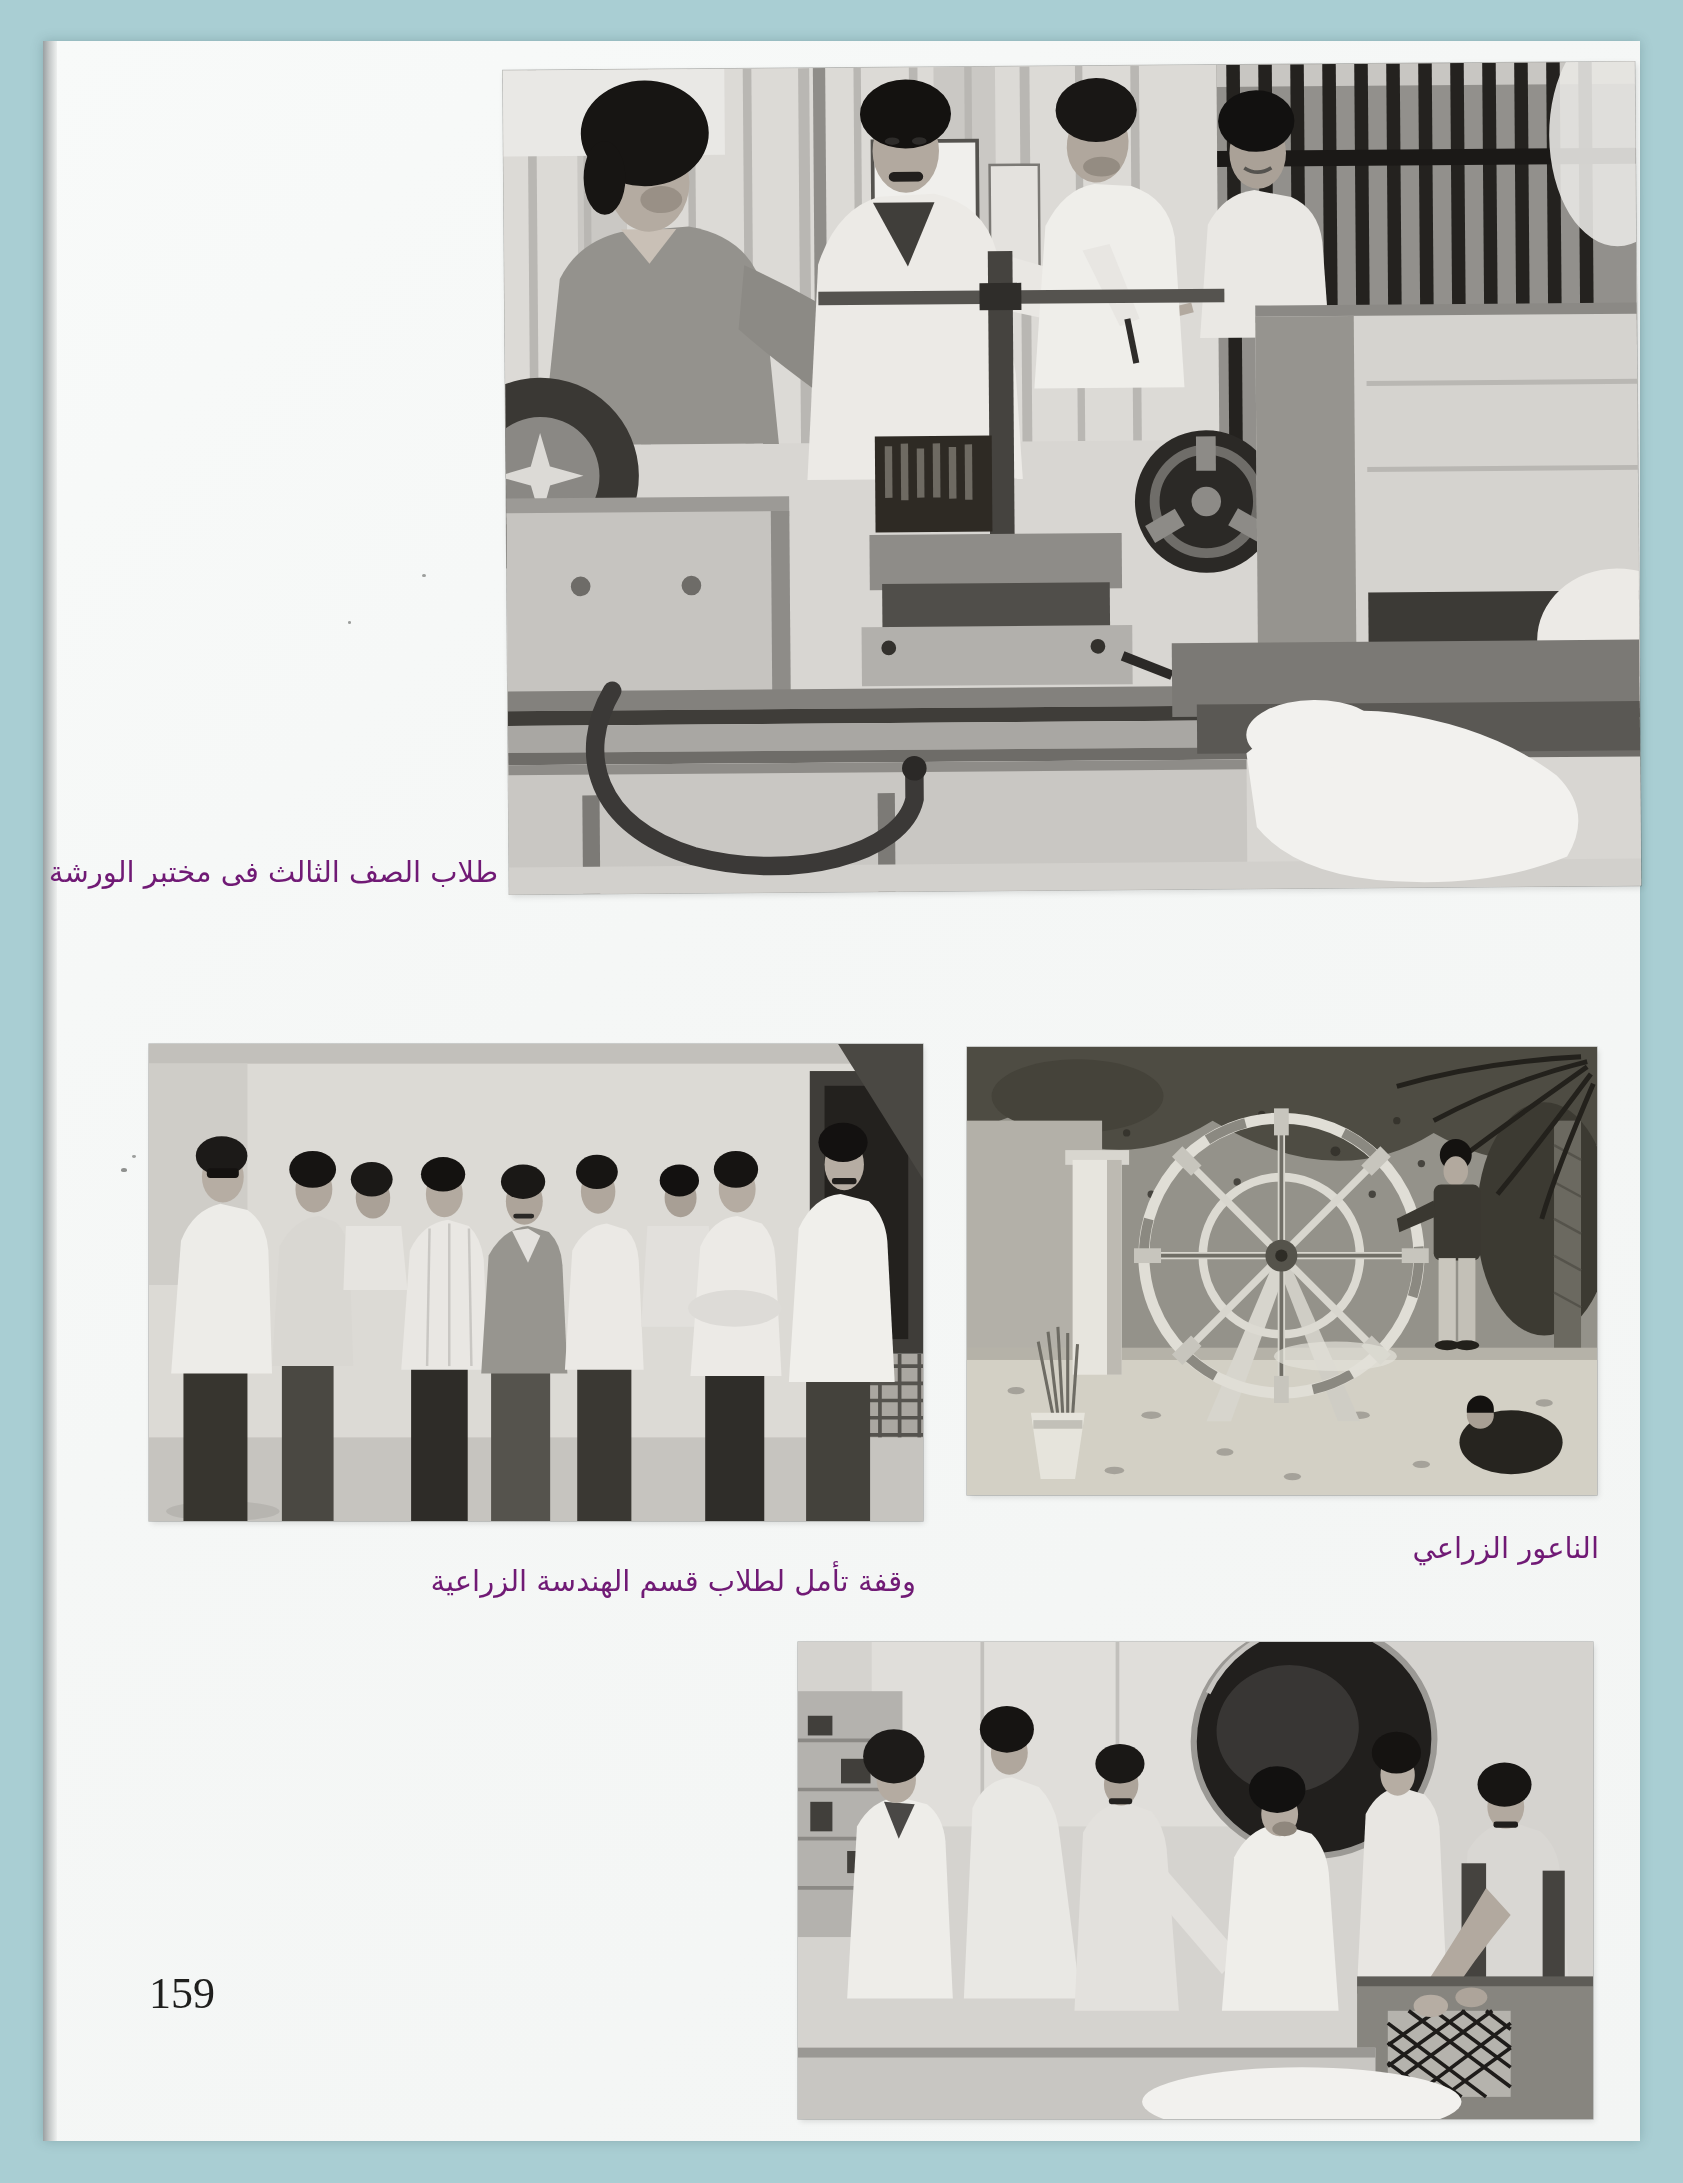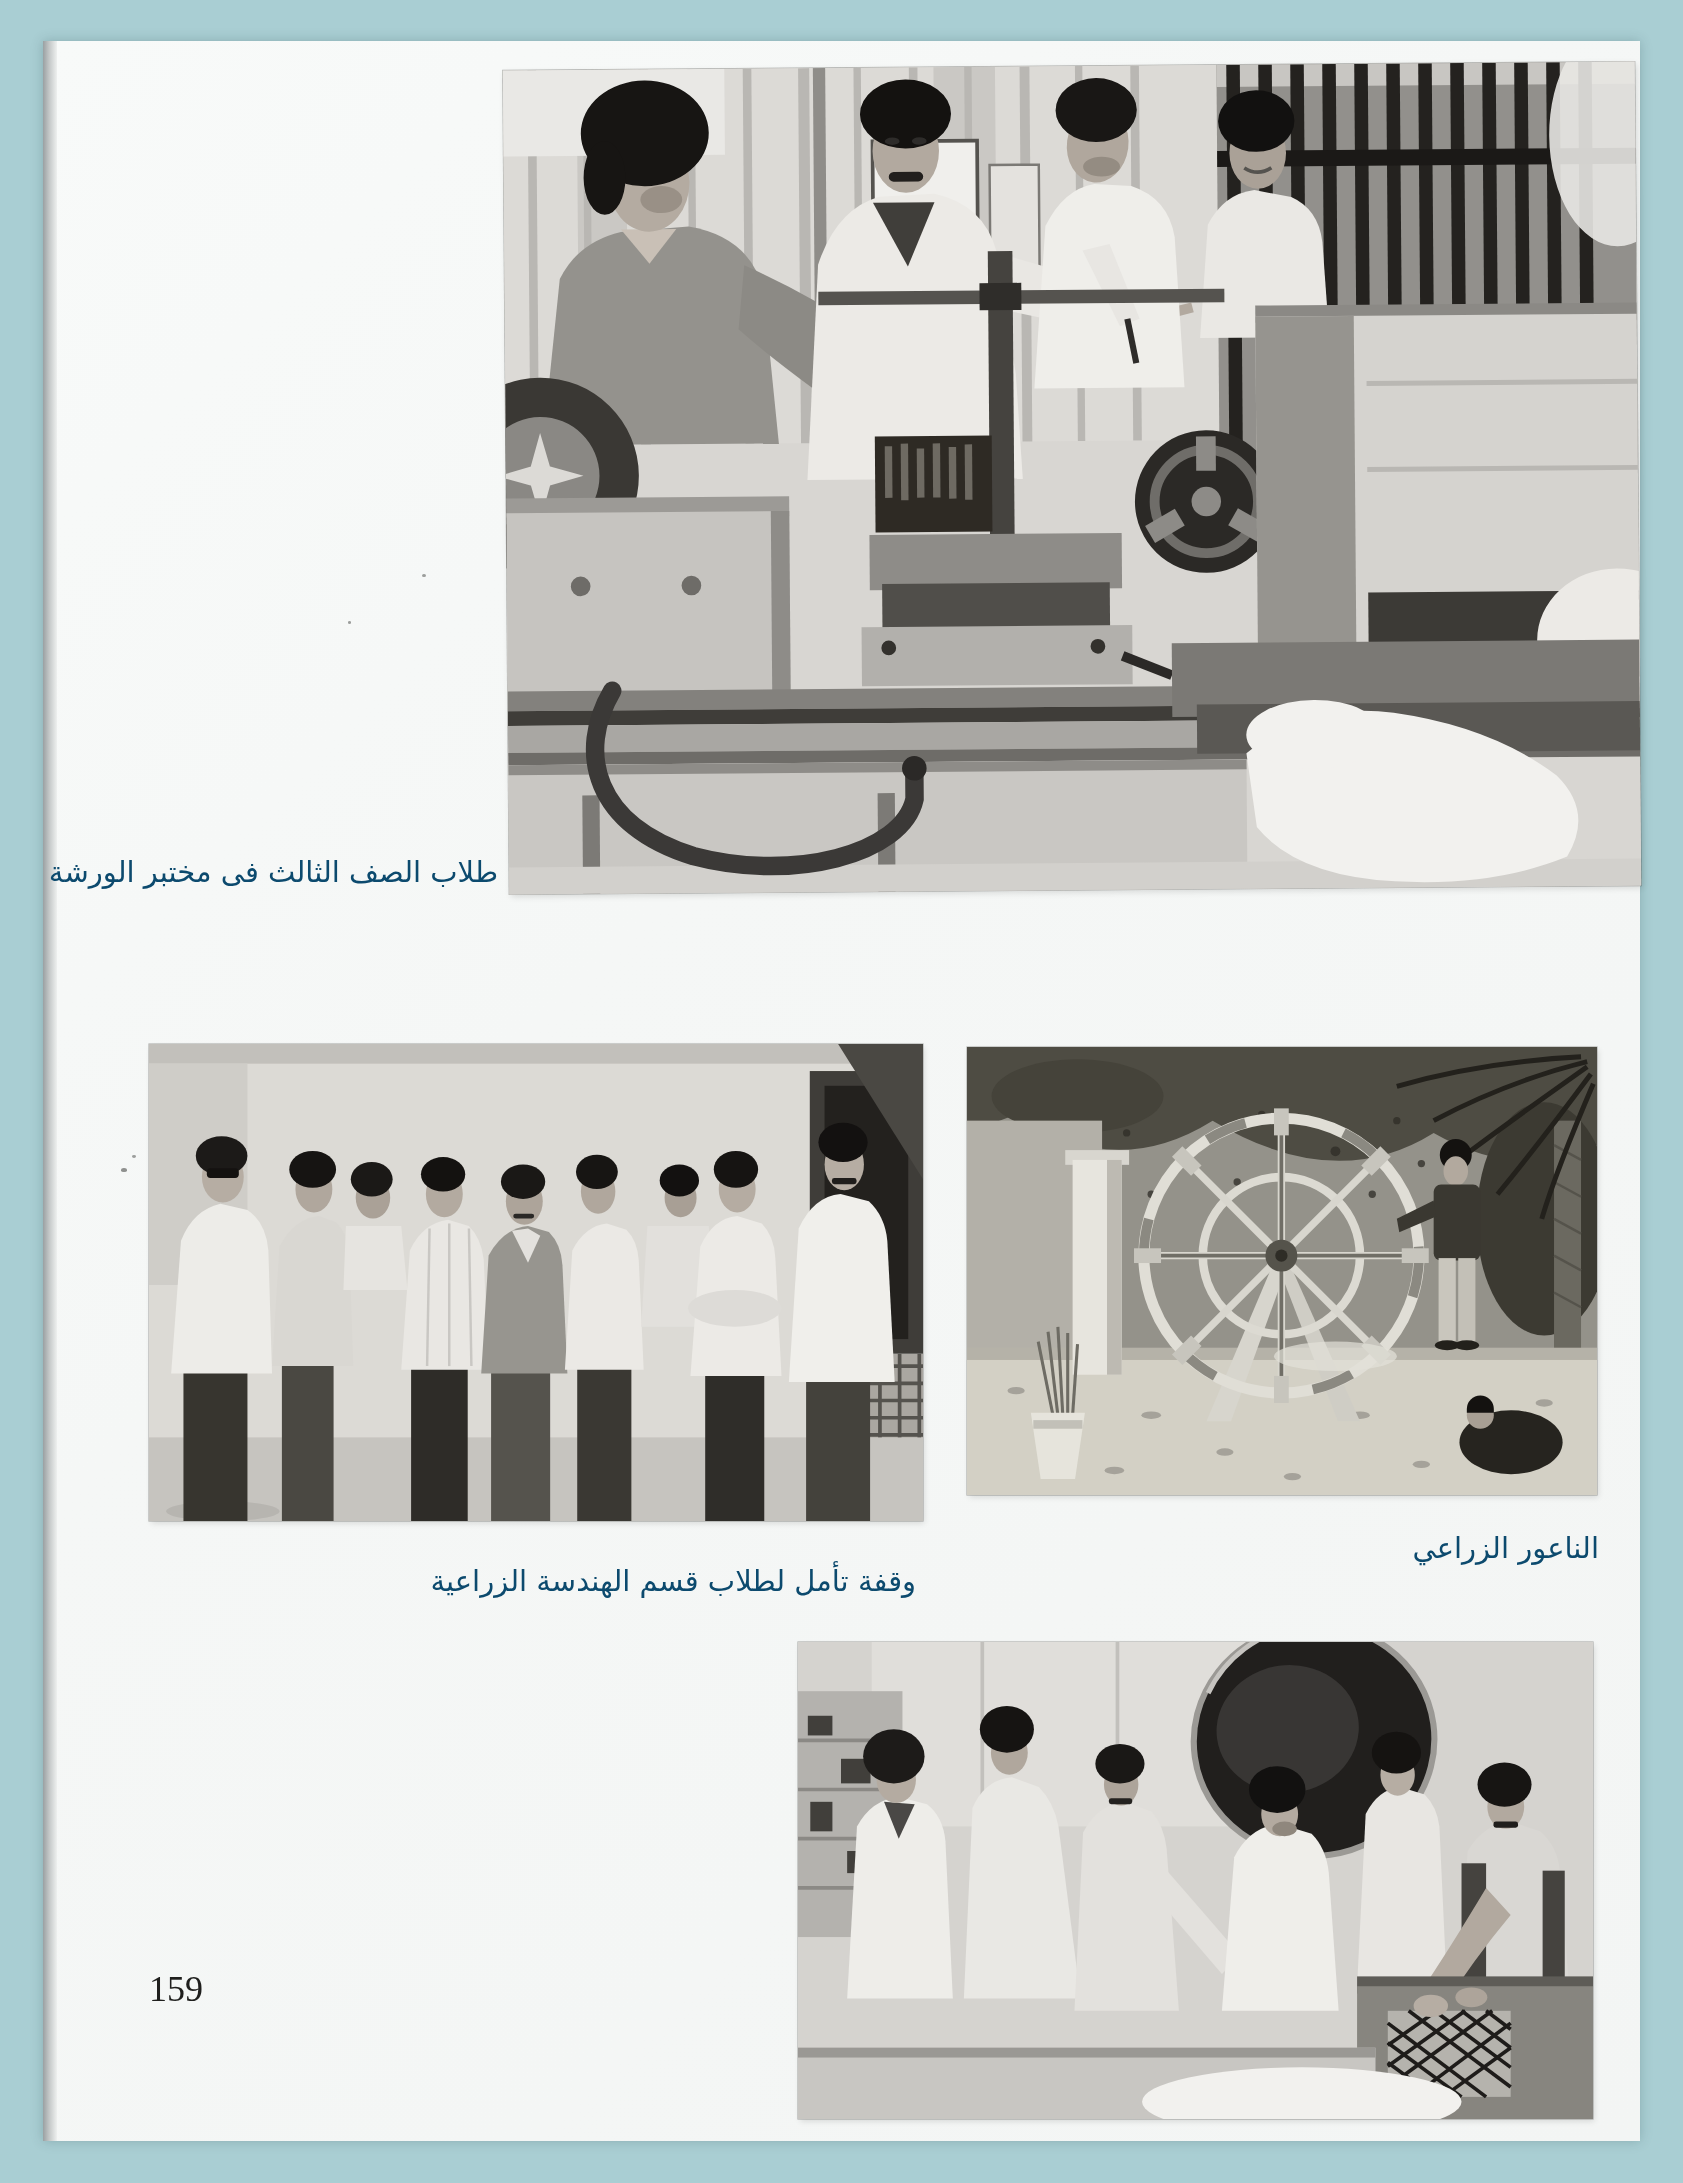--- a/index.html
+++ b/index.html
@@ -33,34 +33,34 @@
   #photo-workshop    { left:506px;  top:66px;  width:1132px; height:824px; transform:rotate(-0.45deg); }
   #photo-group       { left:149px;  top:1044px; width:774px; height:477px; }
   #photo-waterwheel  { left:967px; top:1047px; width:630px; height:448px; }
   #photo-lab         { left:798px; top:1642px; width:795px; height:477px; }
 
   .caption {
     position:absolute;
     direction:rtl;
     font-size:29px;
     line-height:1.25;
-    color:#0c4a6e;
+    color:#701a75;
     font-weight:500;
     letter-spacing:0;
     white-space:nowrap;
   }
   #caption-workshop   { left:129px;  top:854px; width:369px; }
   #caption-group      { left:572px;  top:1563px; width:344px; }
   #caption-waterwheel { left:1424px; top:1530px; width:175px; }
   #caption-lab        { left:320px;  top:1967px; width:443px; }
 
   .page-number {
     position:absolute; left:149px; top:1968px;
     font-family:"Liberation Serif", serif;
-    font-size:36px; color:#1f1f1d;
+    font-size:44px; color:#1f1f1d;
   }
 
   .speck { position:absolute; border-radius:50%; background:#9c9e9c; }
   #speck-1 { left:132px; top:1155px; width:4.3px; height:3.1px; }
   #speck-2 { left:121px; top:1168px; width:5.5px; height:3.7px; background:#8f918f; }
   #speck-3 { left:422px; top:574px;  width:3.7px; height:3.1px; }
   #speck-4 { left:348px; top:621px; width:3.1px; height:2.5px; }
 </style>
 </head>
 <body>

